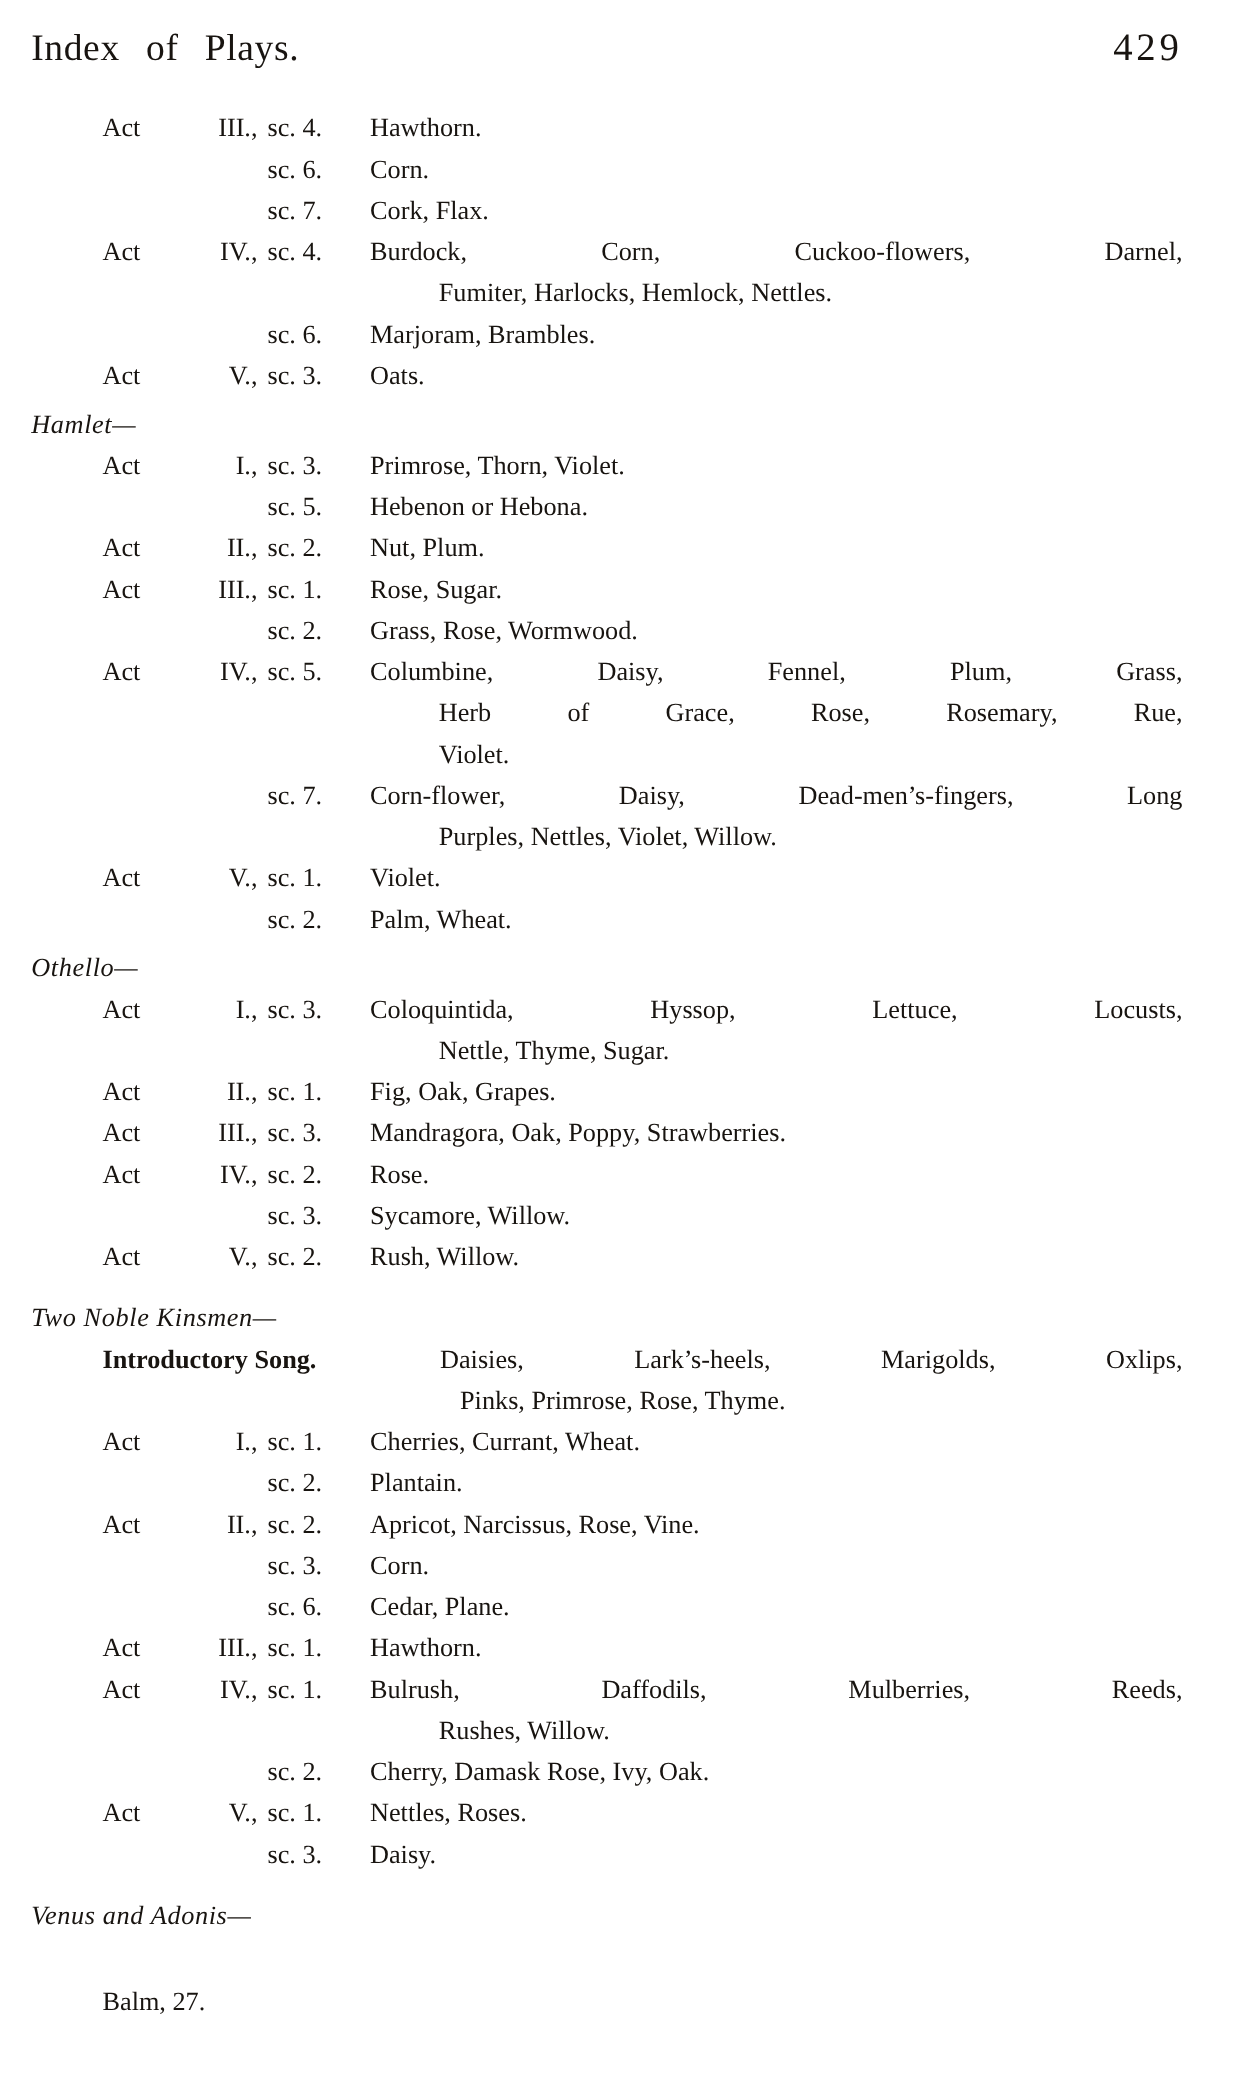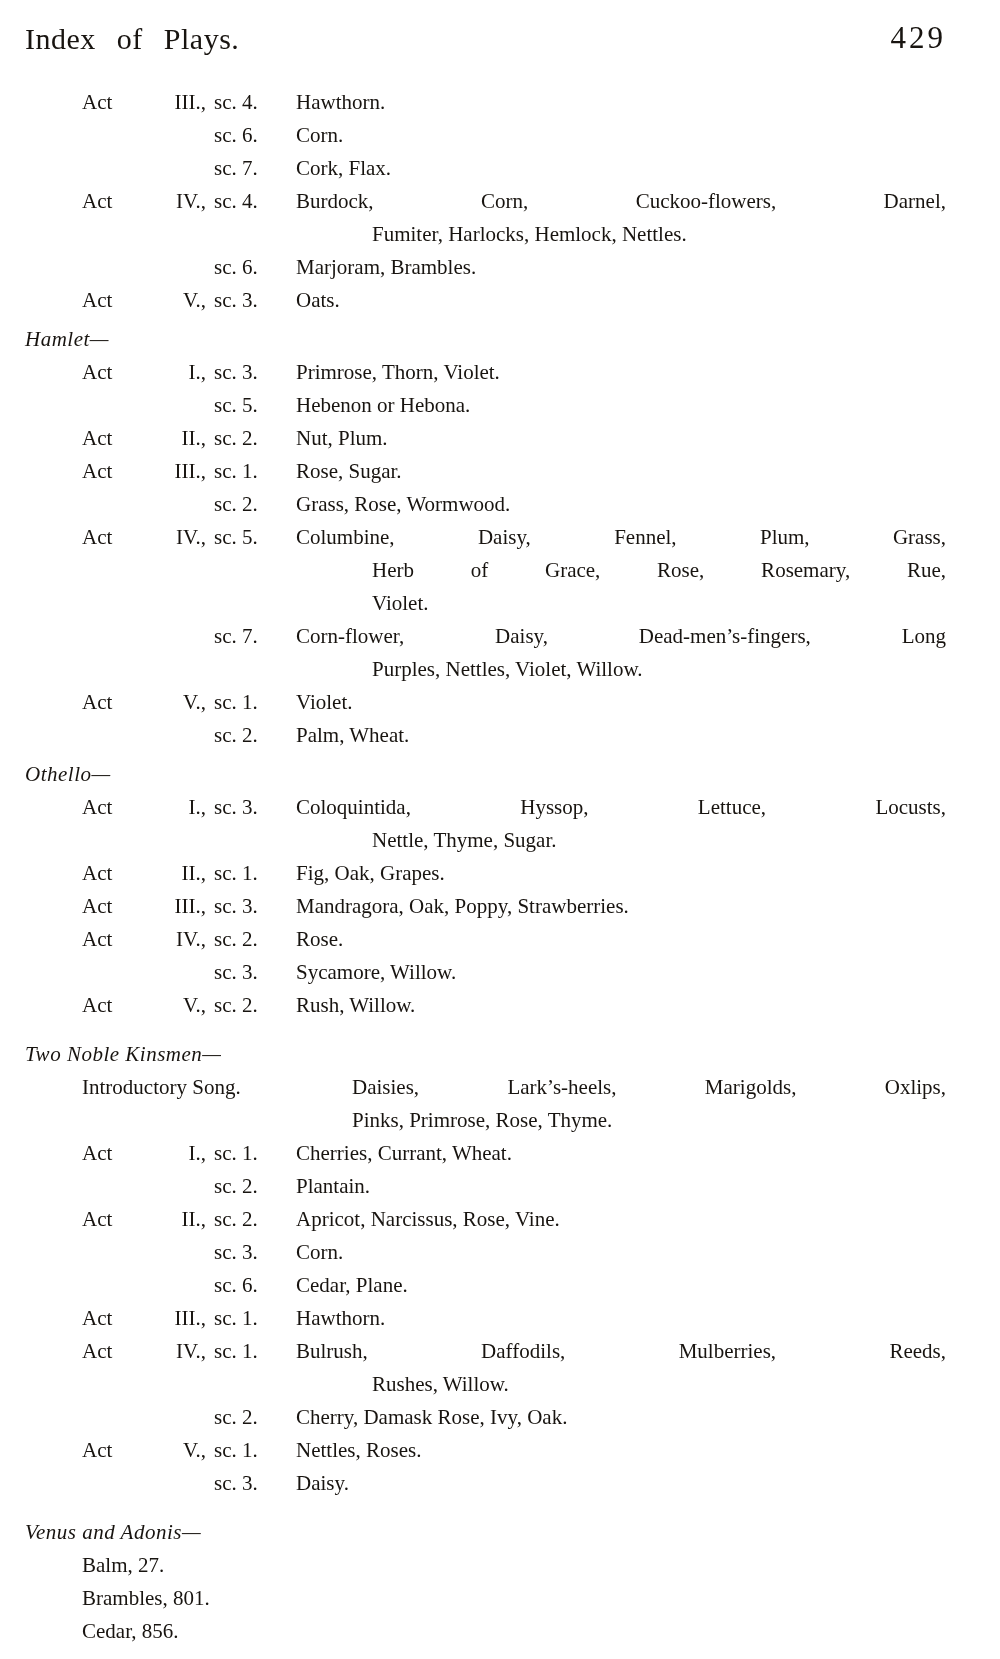--- a/index.html
+++ b/index.html
@@ -68,34 +68,35 @@
     padding-right: 8px;
     box-sizing: border-box;
   }
   .scene-box { white-space: nowrap; }
   .lines { min-width: 0; }
   .line { }
   .line.fill {
     text-align: justify;
     text-align-last: justify;
   }
-  .line.cont { margin-left: 76px; }
+  .line.cont { margin-left: 55px; }
   
   .row.song {
     display: flex;
     grid-template-columns: none;
   }
   .song-label {
     flex: 0 0 270px;
     white-space: nowrap;
+    font-weight: bold;
   }
   .row.song .lines { flex: 1 1 auto; }
-  .row.song .line.cont { margin-left: 0; }
+  .row.song .line.cont { margin-left: 16px; }
   
-  .plain-entry { margin-left: 57px; }
+  .plain-entry { margin-left: 57px; margin-top: 36px; }
 </style>
 </head>
 <body>
 
 <div class="page">
   <header class="page-header">
     <div class="running-title">Index of Plays.</div>
     <div class="page-number">429</div>
   </header>
   <main class="index-body">

